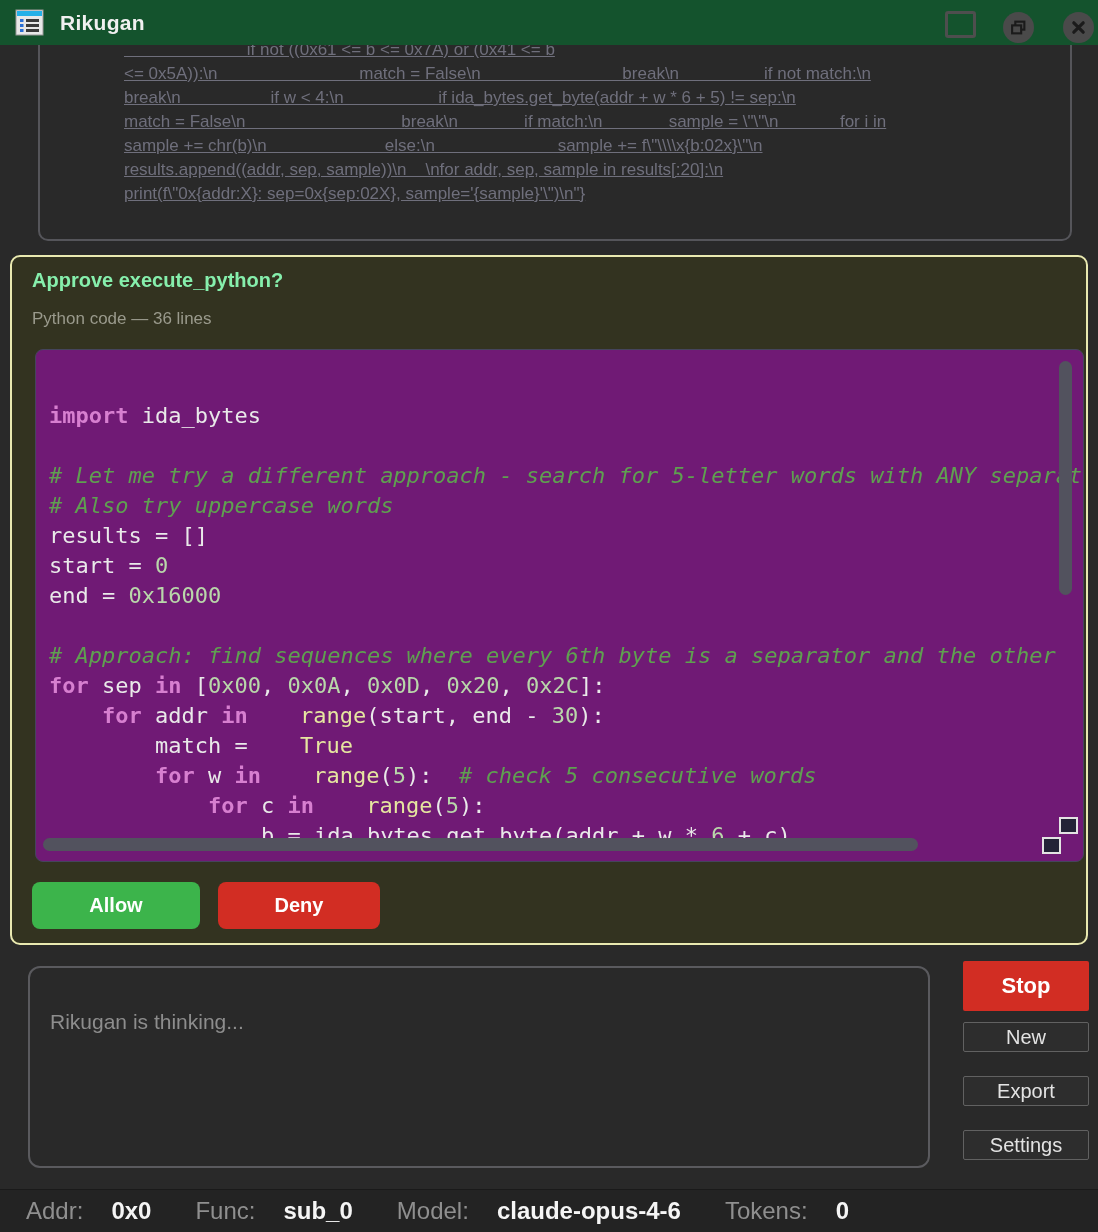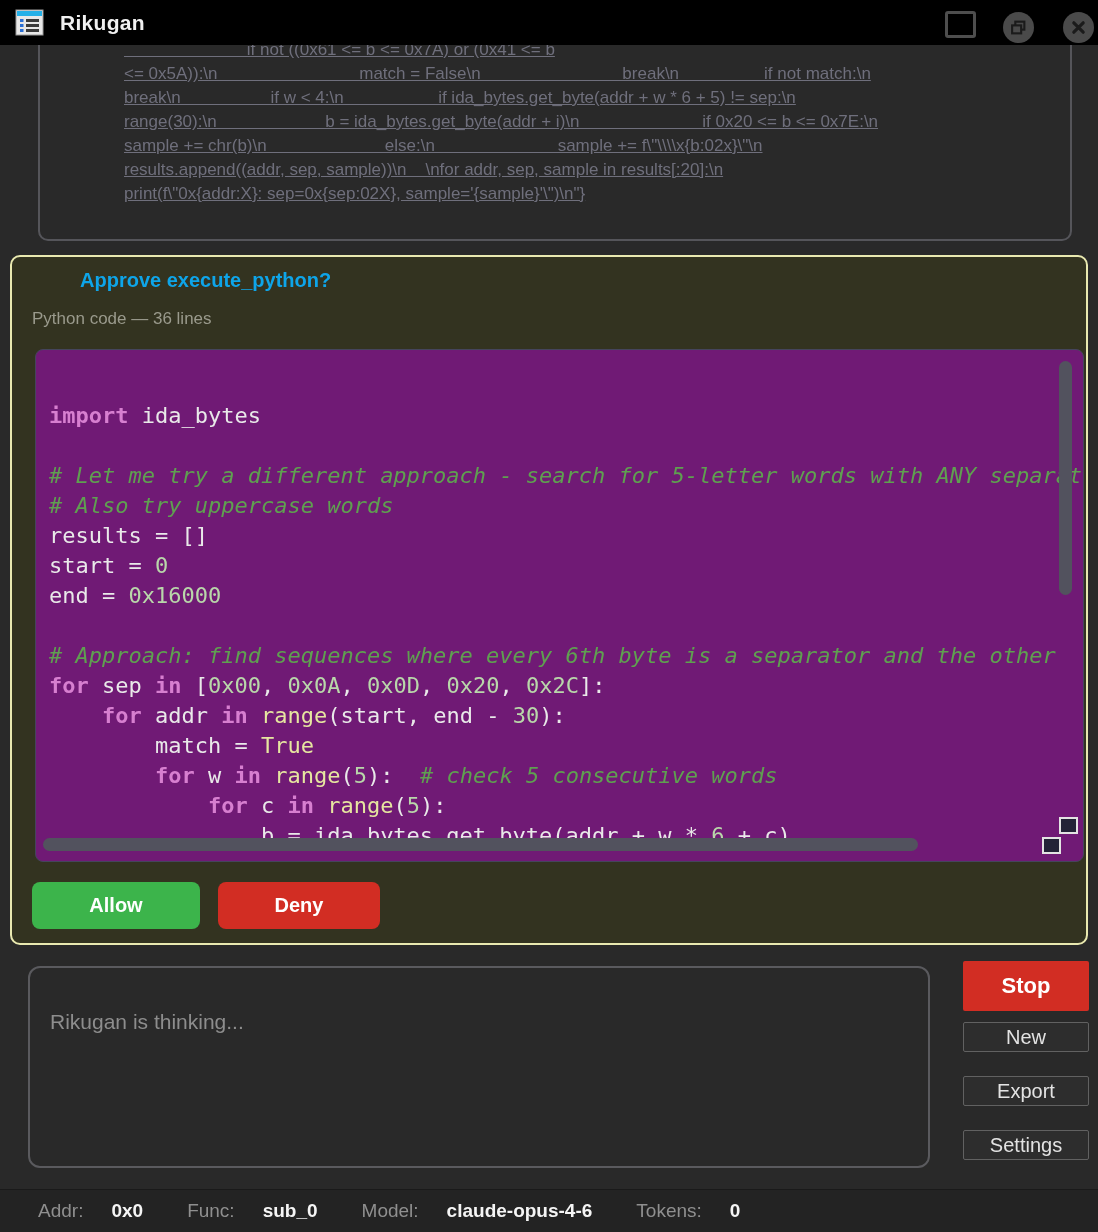--- a/index.html
+++ b/index.html
@@ -1,53 +1,53 @@
 <!DOCTYPE html>
 <html><head>
 <meta charset="utf-8">
 <style>
   * { margin:0; padding:0; box-sizing:border-box; }
   html,body { width:1098px; height:1232px; background:#292929; overflow:hidden;
               font-family:"Liberation Sans", sans-serif; }
   .app { position:relative; width:1098px; height:1232px; background:#292929; overflow:hidden; }
 
   
-  .titlebar { position:absolute; left:0; top:0; width:1098px; height:45px; background:#000000; z-index:20; }
+  .titlebar { position:absolute; left:0; top:0; width:1098px; height:45px; background:#14532d; z-index:20; }
   .app-icon { position:absolute; left:14px; top:7px; width:31px; height:31px; }
   .title { position:absolute; left:60px; top:0; height:45px; line-height:45px;
            font-size:21px; font-weight:600; color:#f0f0f0; letter-spacing:0.3px; }
   .btn-max { position:absolute; left:945px; top:11px; width:31px; height:27px;
              border:3px solid #4e4e4e; border-radius:3px; background:transparent; cursor:pointer; }
   .circle-btn { position:absolute; top:12px; width:31px; height:31px; border-radius:50%;
                 background:#4a4a4a; display:flex; align-items:center; justify-content:center; cursor:pointer; }
   .btn-restore { left:1003px; }
   .btn-close { left:1063px; }
 
   
   .scrollback { position:absolute; left:38px; top:-24px; width:1034px; height:265px;
                 border:2px solid #55555a; border-radius:10px; overflow:hidden; z-index:1; }
   .sb-text { position:absolute; left:84px; top:60px; }
   .sb-line { white-space:pre; font-size:17px; line-height:24px; color:#6f6f7c;text-decoration:underline; }
 
   
   .dialog { position:absolute; left:10px; top:255px; width:1078px; height:690px;
             background:#333320; border:2px solid #e9e9b0; border-radius:10px; z-index:2; }
-  .dlg-title { position:absolute; left:20px; top:12px; font-size:20px; font-weight:bold; color:#0ea5e9;margin-left:48px; }
+  .dlg-title { position:absolute; left:20px; top:12px; font-size:20px; font-weight:bold; color:#86efac; }
   .dlg-sub   { position:absolute; left:20px; top:52px; font-size:17px; color:#9a9a8c; }
 
   .codebox { position:absolute; left:23px; top:92px; width:1049px; height:513px;
              background:#701a75; border:1px solid #45455c; border-radius:8px; overflow:hidden; }
   .code { position:absolute; left:13px; top:51px; font-family:"DejaVu Sans Mono", monospace;
           font-size:22px; line-height:30px; }
   .code-line { white-space:pre; height:30px; }
   .tk-pl  { color:#e9e9e9; }
   .tk-kw  { color:#d77fd0; font-weight:bold; }
   .tk-cm  { color:#5fa050; font-style:italic; }
   .tk-num { color:#b9d7aa; }
-  .tk-fn  { color:#e6e6a0; }
+  .tk-fn  { color:#e6e6a0;margin-left:39px; }
   .vthumb { position:absolute; left:1023px; top:11px; width:13px; height:234px;
             background:#52525e; border-radius:7px; }
   .hthumb { position:absolute; left:7px; top:488px; width:875px; height:13px;
             background:#52525e; border-radius:7px; }
   .grip { position:absolute; right:5px; bottom:7px; width:36px; height:37px; }
   .grip i { position:absolute; width:19px; height:17px; border:2px solid #e3e3e3; background:#232337; }
   .grip .g1 { right:0; top:0; }
   .grip .g2 { left:0; bottom:0; }
 
   .dlg-btn { position:absolute; top:625px; height:47px; border:none; border-radius:8px;
@@ -68,35 +68,35 @@
   .stop { top:961px; height:50px; background:#d22d23; border:none; color:#ffffff;
           font-size:22px; font-weight:bold; }
   .ghost { height:30px; background:#2d2d2d; border:1px solid #616161; color:#e3e3e3; font-size:20px; }
   .new      { top:1022px; }
   .export   { top:1076px; }
   .settings { top:1130px; }
 
   
   .statusbar { position:absolute; left:0; top:1189px; width:1098px; height:43px;
                background:#232323; border-top:1px solid #1a1a1a; display:flex; align-items:center;
-               padding-left:38px; font-size:19px; }
+               padding-left:26px; font-size:24px; }
   .st-label { color:#8f8f8f; margin-right:28px; }
   .st-value { color:#f5f5f5; font-weight:600; margin-right:44px; }
 </style>
 </head>
 <body>
 
 <div class="app">
 
   <div class="scrollback">
     <div class="sb-text">
         <div class="sb-line">                          if not ((0x61 &lt;= b &lt;= 0x7A) or (0x41 &lt;= b</div>
         <div class="sb-line">&lt;= 0x5A)):\n                              match = False\n                              break\n                  if not match:\n</div>
         <div class="sb-line">break\n                   if w &lt; 4:\n                    if ida_bytes.get_byte(addr + w * 6 + 5) != sep:\n</div>
-        <div class="sb-line">range(30):\n                       b = ida_bytes.get_byte(addr + i)\n                          if 0x20 &lt;= b &lt;= 0x7E:\n</div>
+        <div class="sb-line">match = False\n                                 break\n              if match:\n              sample = \"\"\n             for i in</div>
         <div class="sb-line">sample += chr(b)\n                         else:\n                          sample += f\"\\\\x{b:02x}\"\n</div>
         <div class="sb-line">results.append((addr, sep, sample))\n    \nfor addr, sep, sample in results[:20]:\n</div>
         <div class="sb-line">print(f\"0x{addr:X}: sep=0x{sep:02X}, sample='{sample}'\")\n"}</div>
       </div>
   </div>
 
   <div class="titlebar">
     <svg class="app-icon" viewBox="0 0 31 31">
       <rect x="2" y="3" width="27" height="25" fill="#e8e8e8" stroke="#9a9a9a" stroke-width="1"></rect>
       <rect x="3" y="4" width="25" height="5" fill="#24b0e8"></rect>

